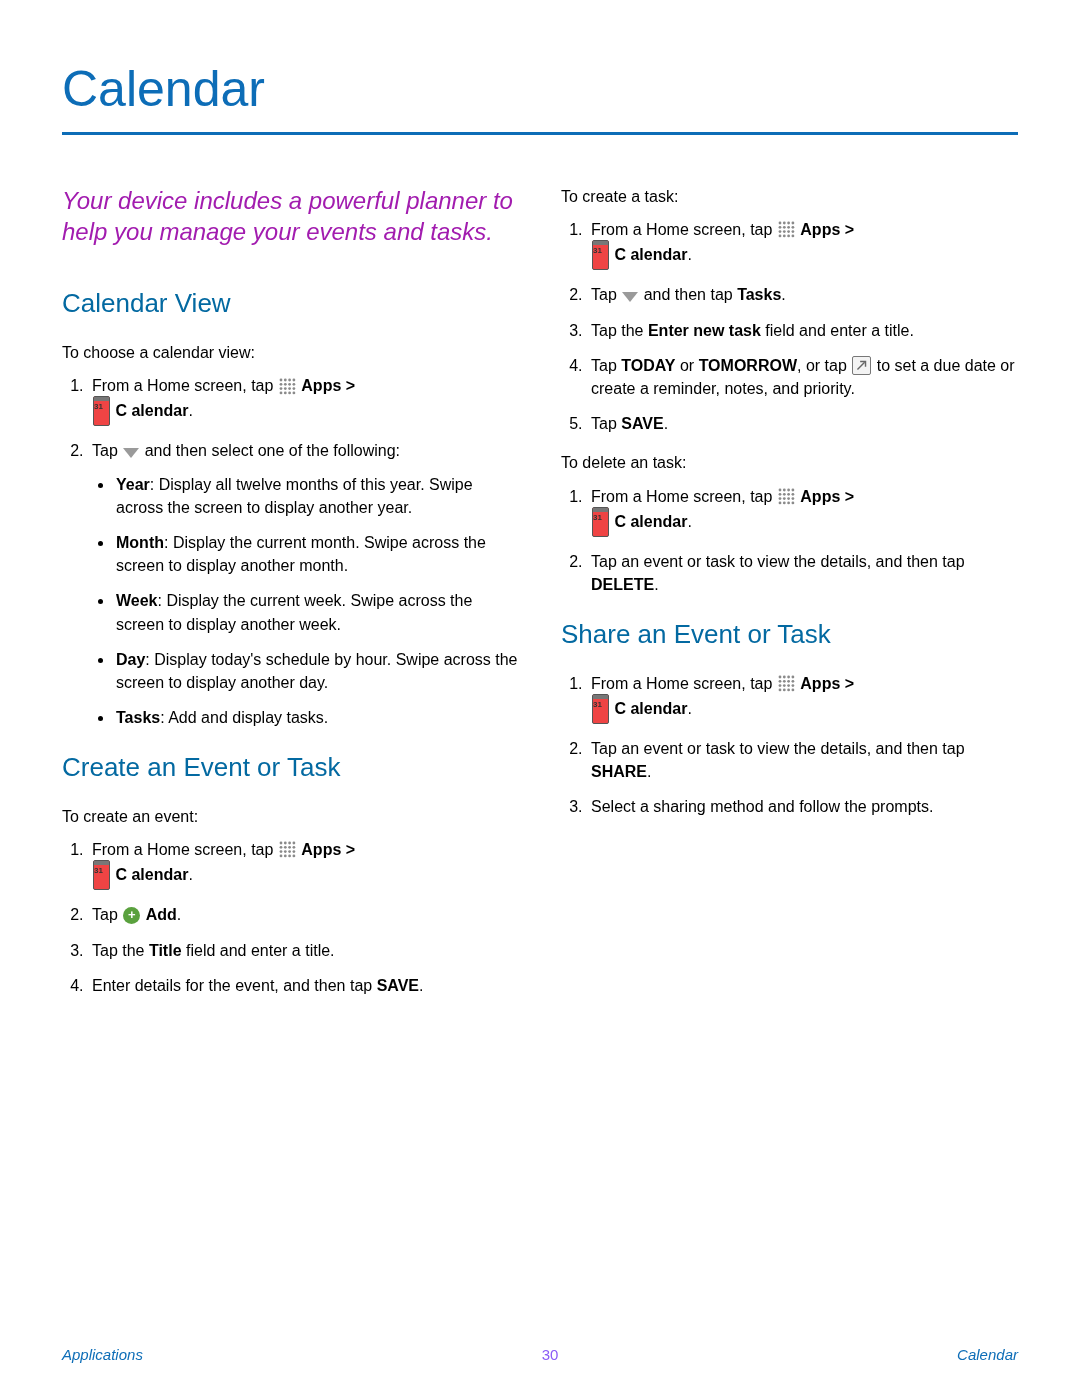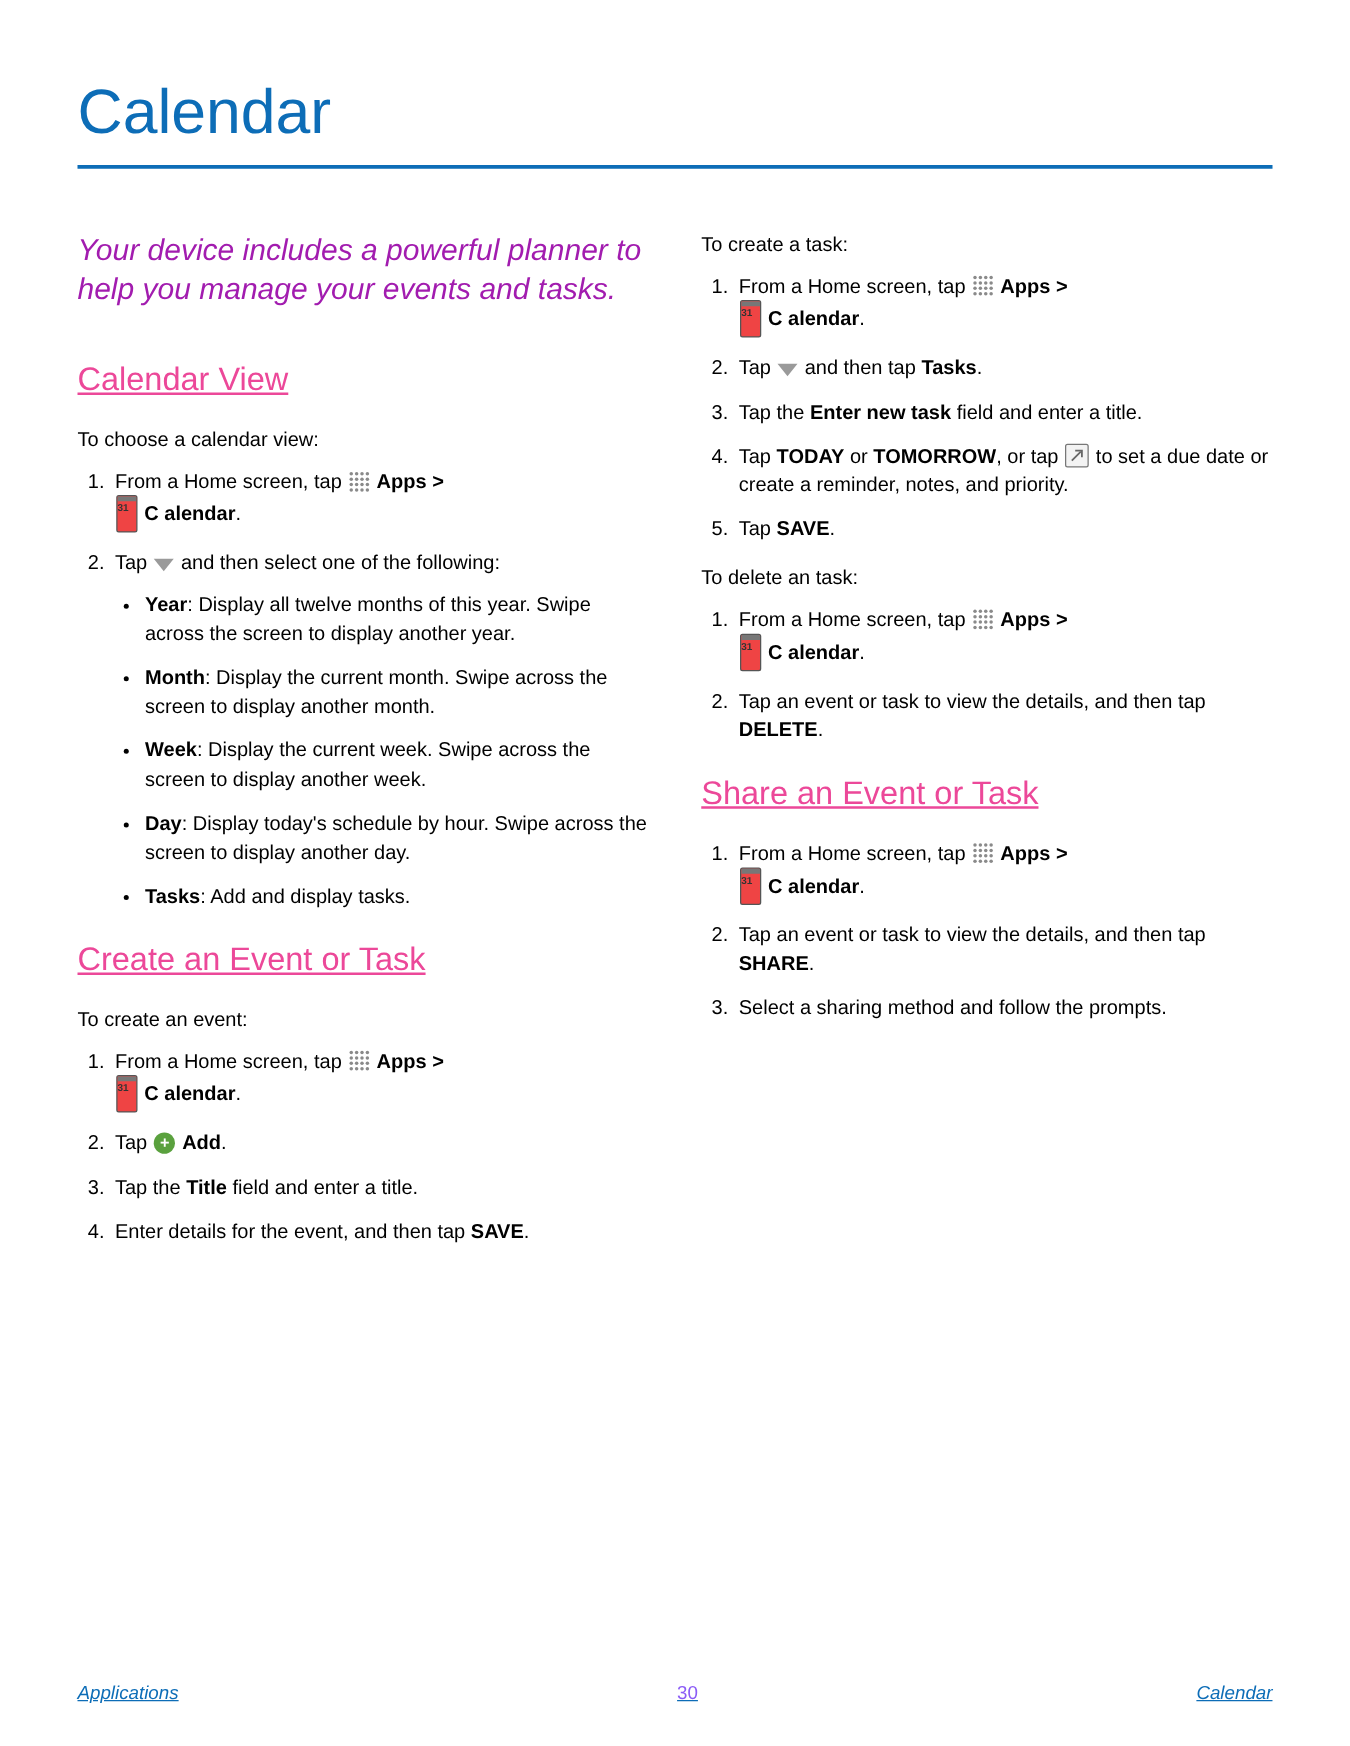--- a/index.html
+++ b/index.html
@@ -31,25 +31,24 @@
   }
   .col { flex: 1; font-size: 16px; line-height: 1.45; }
   .intro {
     color: #a21caf;
     font-style: italic;
     font-size: 24px;
     line-height: 1.3;
     margin: 0 0 38px 0;
   }
   h2.section {
-    color: #ec4899;
+    color: #0369a1;
     font-size: 26px;
     font-weight: 400;
     margin: 20px 0 18px 0;
-    text-decoration: underline;
   }
   .lead {
     margin: 0 0 10px 0;
   }
   ol.steps {
     list-style: decimal;
     margin: 0 0 16px 0;
     padding-left: 26px;
   }
   ol.steps > li {
@@ -135,21 +134,20 @@
     width: 100%; height: 100%;
   }
   .footer {
     position: absolute;
     left: 62px; right: 62px; bottom: 34px;
     display: flex;
     justify-content: space-between;
     font-style: italic;
     color: #0d6db7;
     font-size: 15px;
-    text-decoration: underline;
   }
   .footer .pg { color: #8b5cf6; font-style: normal; }
 </style>
 </head>
 <body>
 
 <h1 class="page-title">Calendar</h1>
 <hr class="title-rule">
 
 <div class="columns">

